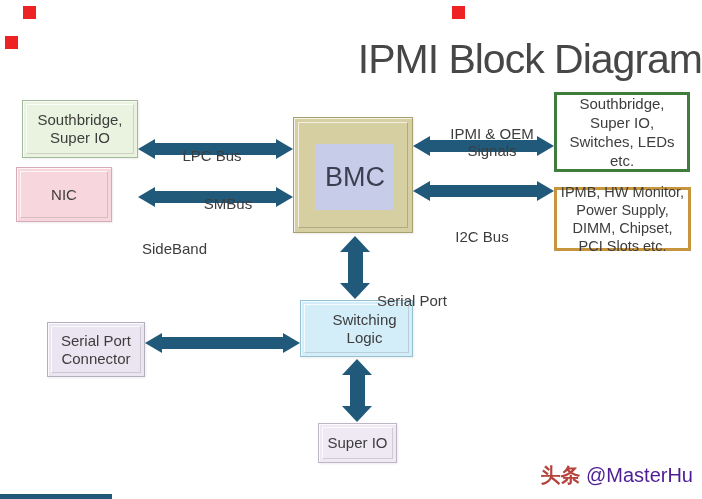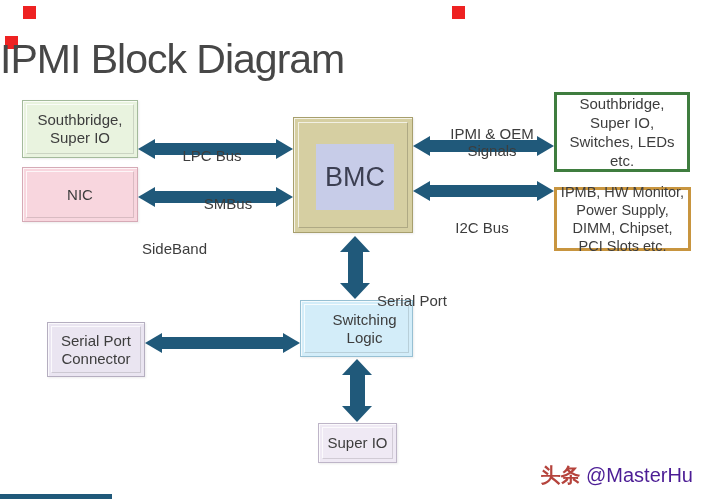--- a/index.html
+++ b/index.html
@@ -1,21 +1,21 @@
 <!DOCTYPE html>
 <html style="--arrow: #20597a; --marker-red: #ee2222; --block-green-fill: #e9f3df; --block-pink-fill: #f8d6de; --bmc-outer-fill: #d6cfa2; --bmc-inner-fill: #c7cce8; --outline-green: #3f7d3f; --outline-tan: #c8953f; --switching-fill: #d3edf9; --lavender-fill: #eae5f1; --text: #3d3d3d;"><head>
 <meta charset="utf-8">
 <style>
   html,body{margin:0;padding:0;background:#fff;}
   .stage{
     position:relative;width:702px;height:499px;background:#ffffff;overflow:hidden;
     font-family:"Liberation Sans", sans-serif;color:var(--text,#3d3d3d);
   }
   .title{
-    position:absolute;left:0;right:0;top:36px;text-align:left;
+    position:absolute;left:0;right:0;top:36px;text-align:right;
     font-size:41px;font-weight:400;color:#474747;letter-spacing:-1px;
   }
   
   .panel{
     position:absolute;box-sizing:border-box;
     display:flex;flex-direction:column;align-items:center;justify-content:center;
     text-align:center;font-size:15px;line-height:18px;
     border:1px solid #adadad;
     box-shadow:inset 1px 1px 0 rgba(255,255,255,.75), 1px 1px 2px rgba(0,0,0,.08);
   }
@@ -76,21 +76,21 @@
   <div class="marker" style="left:23px;top:6px;"></div>
   <div class="marker" style="left:452px;top:6px;"></div>
   <div class="marker" style="left:5px;top:36px;"></div>
 
   <div class="title">IPMI Block Diagram</div>
 
   <div class="panel p-green" style="left:22px;top:100px;width:116px;height:58px;">
     <span>Southbridge,</span>
     <span>Super IO</span>
   </div>
-  <div class="panel p-pink" style="left:22px;top:167px;width:116px;height:55px;">
+  <div class="panel p-pink" style="left:16px;top:167px;width:96px;height:55px;">
     <span>NIC</span>
   </div>
 
   <div class="panel p-bmc" style="left:293px;top:117px;width:120px;height:116px;">
     <div class="bmc-inner">
       <span>BMC</span>
     </div>
   </div>
 
   <div class="obox o-green" style="left:554px;top:92px;width:136px;height:80px;">
@@ -154,21 +154,21 @@
       <i class="vb"></i>
   </div>
 
   <div class="blabel center" style="left:152px;top:120px;width:120px;">LPC Bus</div>
   <div class="blabel center" style="left:168px;top:168px;width:120px;">SMBus</div>
   <div class="blabel" style="left:142px;top:213px;">SideBand</div>
   <div class="blabel center" style="left:427px;top:98px;width:130px;">
     <span style="display:block;">IPMI &amp; OEM</span>
     <span style="display:block;text-align:center;">Signals</span>
   </div>
-  <div class="blabel center" style="left:432px;top:192px;width:100px;">I2C Bus</div>
+  <div class="blabel center" style="left:432px;top:201px;width:100px;">I2C Bus</div>
   <div class="blabel" style="left:377px;top:265px;">Serial Port</div>
 
   <div class="strip"></div>
 
   <div class="watermark">
     <span class="brand">头条</span>
     <span class="handle">@MasterHu</span>
   </div>
 
 </div>

